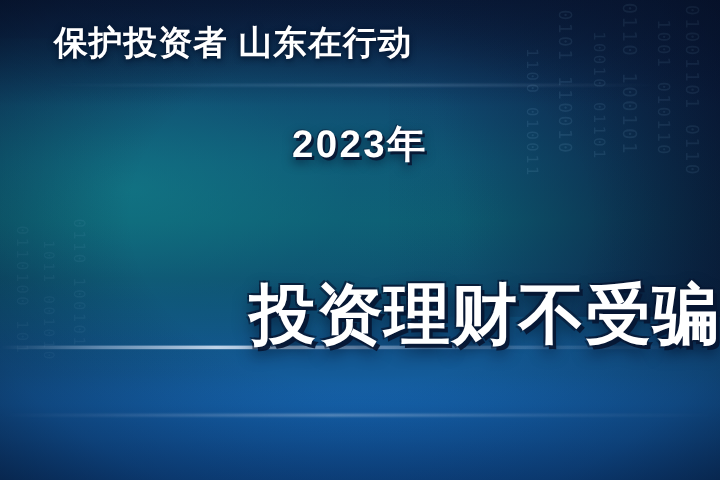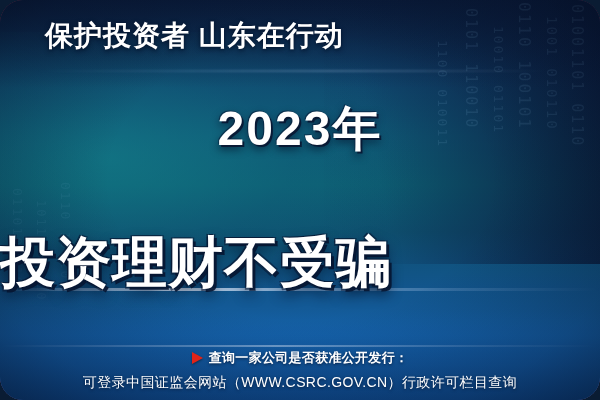--- a/index.html
+++ b/index.html
@@ -1,20 +1,19 @@
 <!DOCTYPE html>
 <html><head>
 <meta charset="utf-8">
 <style>
   html,body{margin:0;padding:0;background:#0a1c33;}
   #poster{
     position:relative;width:600px;height:400px;overflow:hidden;
     font-family:"Liberation Sans","DejaVu Sans",sans-serif;
     background:#b91c1c;
-    border-radius:23px;
   }
 
   
   .bg-base{
     position:absolute;inset:0;
     background:
       linear-gradient(180deg,
         #0e2a50 0%,
         #10456e 18%,
         #0f5a77 34%,
@@ -114,38 +113,38 @@
     position:absolute;left:45px;top:17px;
     font-size:28px;font-weight:bold;color:#ffffff;
     letter-spacing:1px;
     text-shadow:0 2px 5px rgba(3,16,40,.85),0 0 2px rgba(6,22,48,.8);
   }
 
   .title-block{
     position:absolute;left:0;right:0;top:104px;text-align:center;
   }
   .title-year{
-    font-size:48px;font-weight:bold;color:#ffffff;
+    font-size:32px;font-weight:bold;color:#ffffff;
     letter-spacing:2px;line-height:1.04;
     text-shadow:
       2px 2px 0 rgba(8,24,52,.95),
       -1px -1px 0 rgba(8,24,52,.55),
       0 4px 9px rgba(4,16,40,.75);
   }
   .title-main{
     font-size:54px;font-weight:bold;color:#ffffff;
     letter-spacing:0px;line-height:1.05;margin-top:-2px;
     text-shadow:
       2px 2px 0 rgba(8,24,52,.95),
       -1px -1px 0 rgba(8,24,52,.6),
       0 5px 11px rgba(4,16,40,.8);
   }
 
   .slogan-block{
-    position:absolute;left:0;right:0;top:234px;text-align:left;
+    position:absolute;left:0;right:0;top:234px;text-align:right;
   }
   .slogan-line{
     font-size:55px;font-weight:bold;color:#ffffff;
     line-height:1.02;letter-spacing:1px;
     text-shadow:
       3px 3px 0 rgba(7,22,50,.92),
       -1.5px -1.5px 0 rgba(7,22,50,.68),
       1.5px -1.5px 0 rgba(7,22,50,.55),
       -1.5px 1.5px 0 rgba(7,22,50,.55),
       0 6px 13px rgba(3,14,38,.80);
@@ -206,22 +205,15 @@
     <div class="header-line">保护投资者  山东在行动</div>
 
     <div class="title-block">
       <div class="title-year">2023年</div>
     </div>
 
     <div class="slogan-block">
       <div class="slogan-line">投资理财不受骗</div>
     </div>
 
-    <div class="footer-block">
-      <div class="footer-q">
-        <span class="tri"></span>
-        <span>查询一家公司是否获准公开发行：</span>
-      </div>
-      <div class="footer-url">可登录中国证监会网站（WWW.CSRC.GOV.CN）行政许可栏目查询</div>
-    </div>
 
   </div>
 </div>
 
 </body></html>

